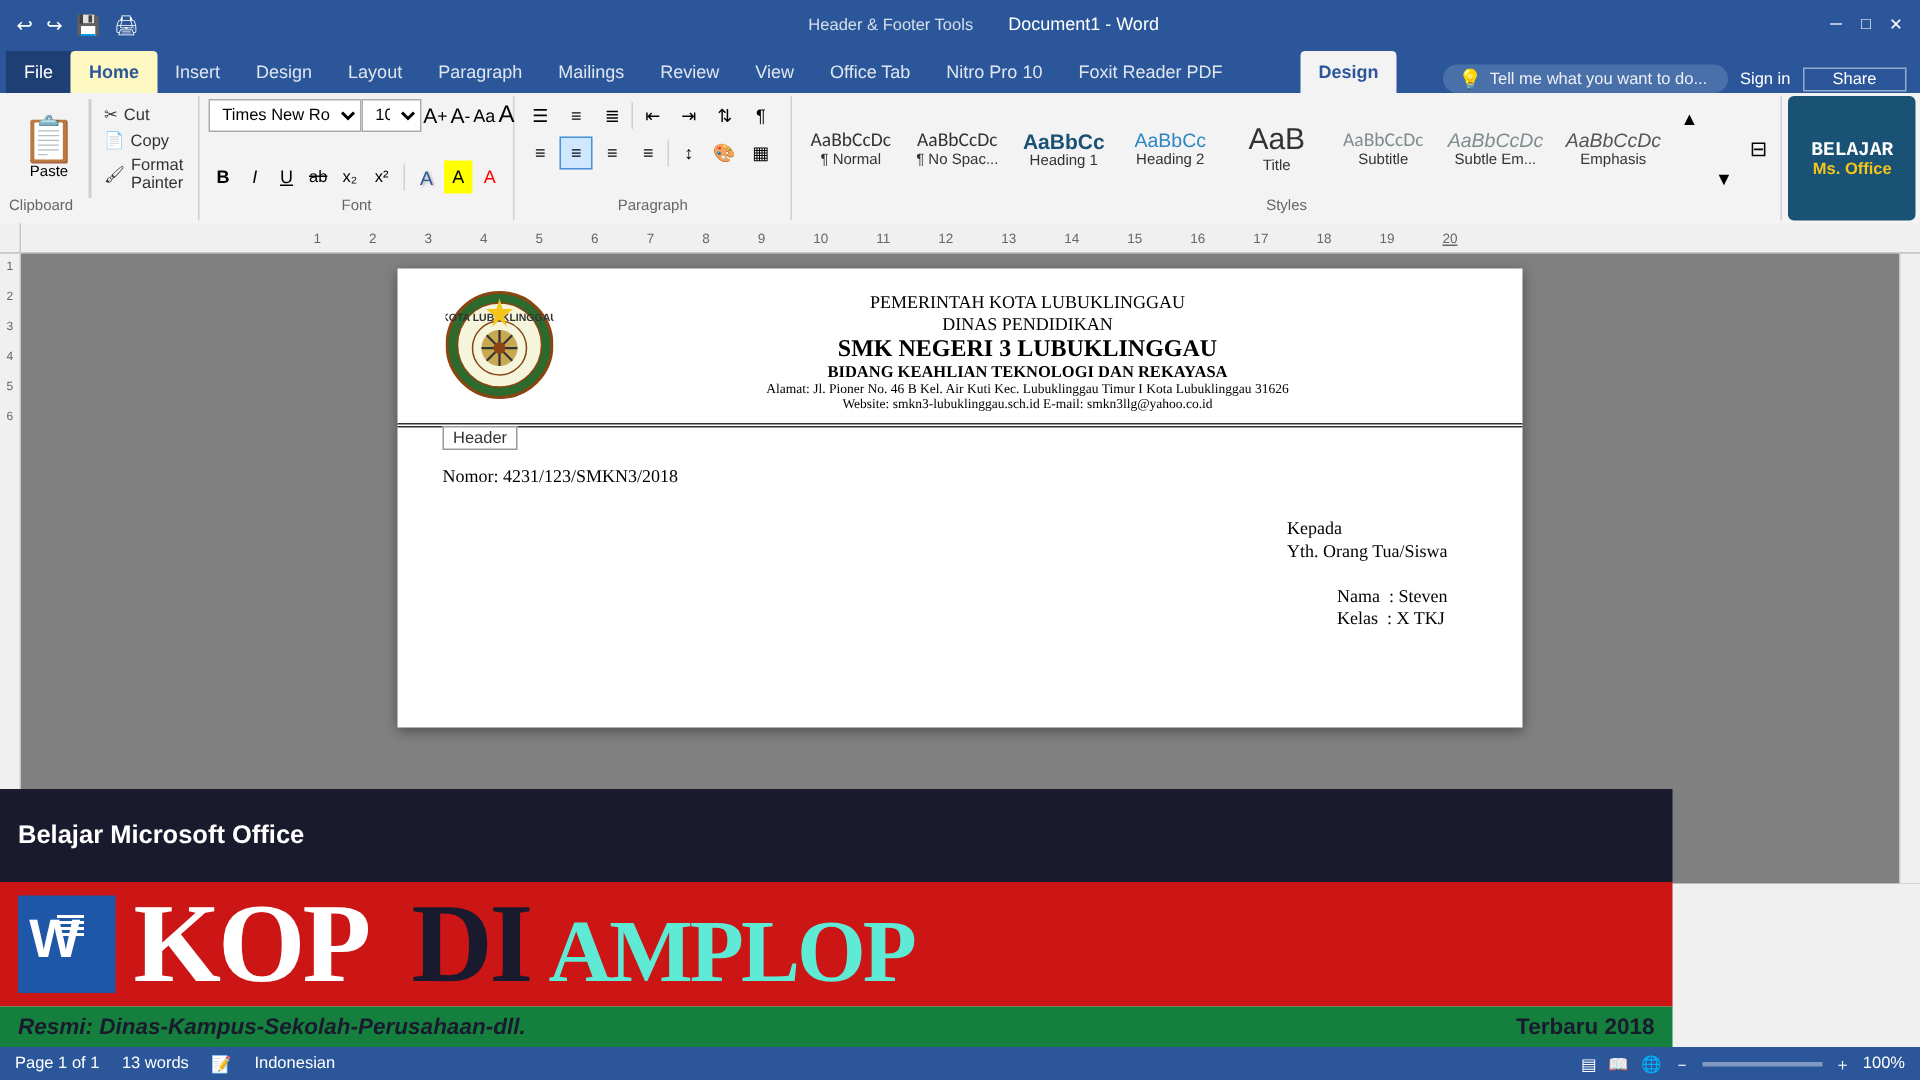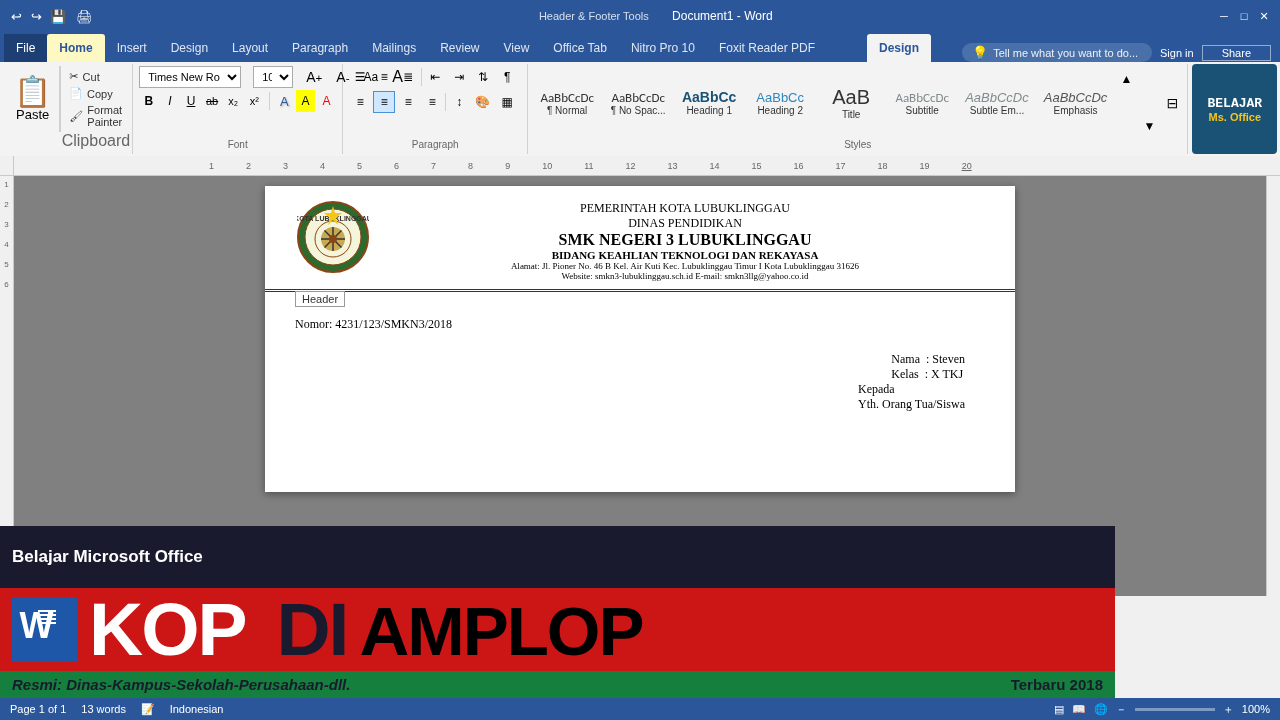--- a/index.html
+++ b/index.html
@@ -179,42 +179,42 @@
     <span style="font-size:11px; color:white; cursor:pointer; border:1px solid rgba(255,255,255,0.5); padding:1px 19px;">Share</span>
   </div>
 </div>
 
 <div class="ribbon-content">
 
   <div style="display:flex; flex-direction:column; border-right:1px solid #d0d0d0; padding:2px;">
     <div style="display:flex; flex:1; align-items:stretch;">
       <div class="paste-btn">
         <div style="font-size:30px; line-height:1;">📋</div>
-        <div style="font-size:13px;">Paste</div>
+        <div style="font-size:10px;">Paste</div>
       </div>
       <div style="display:flex; flex-direction:column; justify-content:center; padding:2px 4px; border-left:1px solid #d0d0d0;">
         <div class="clipboard-btn">
           <span>✂</span>
           <span>Cut</span>
         </div>
         <div class="clipboard-btn">
           <span>📄</span>
           <span>Copy</span>
         </div>
         <div class="clipboard-btn">
           <span>🖌</span>
           <span>Format Painter</span>
         </div>
       </div>
     </div>
-    <div class="ribbon-group-label" style="text-align:right; font-size:16px; color:#666; padding-bottom:2px;">Clipboard</div>
+    <div class="ribbon-group-label" style="text-align:left; font-size:10px; color:#666; padding-bottom:2px;">Clipboard</div>
   </div>
 
   <div style="display:flex; flex-direction:column; border-right:1px solid #d0d0d0; padding:2px 6px; min-width:210px;">
-    <div style="display:flex; align-items:center; gap:12px; margin-bottom:2px;justify-content:space-between;">
+    <div style="display:flex; align-items:center; gap:0; margin-bottom:19px;justify-content:space-between;">
       <select class="font-select">
         <option>Times New Ro</option>
       </select>
       <select class="font-size-select">
         <option>10</option>
       </select>
       <button class="font-btn" style="font-size:14px;">A<sup>+</sup></button>
       <button class="font-btn" style="font-size:14px;">A<sup>-</sup></button>
       <button class="font-btn">Aa</button>
       <button class="font-btn" style="font-size:16px;">A</button>
@@ -379,38 +379,38 @@
           <div style="font-size:11px; font-weight:bold; font-family:Times New Roman, serif;">BIDANG KEAHLIAN TEKNOLOGI DAN REKAYASA</div>
           <div style="font-size:9px; font-family:Times New Roman, serif;">Alamat: Jl. Pioner No. 46 B Kel. Air Kuti Kec. Lubuklinggau Timur I Kota Lubuklinggau 31626</div>
           <div style="font-size:9px; font-family:Times New Roman, serif;">Website: smkn3-lubuklinggau.sch.id   E-mail: smkn3llg@yahoo.co.id</div>
         </div>
       </div>
 
       <div style="position:absolute; top:105px; left:30px; border:1px solid #999; padding:1px 6px; font-size:11px; color:#333; background:white;">Header</div>
 
       <div style="padding:25px 30px 20px 30px; min-height:200px;">
         <div style="font-size:12px; font-family:Times New Roman, serif; margin-bottom:20px;">Nomor: 4231/123/SMKN3/2018</div>
+        <div style="display:flex; justify-content:flex-end; padding-right:20px;">
+          <div style="font-size:12px; font-family:Times New Roman, serif;">
+            <div>Kepada</div>
+            <div>Yth. Orang Tua/Siswa</div>
+          </div>
+        </div>
         <div style="display:flex; justify-content:flex-end; padding-right:20px; margin-top:15px;">
           <div style="font-size:12px; font-family:Times New Roman, serif;">
             <div>
               <span>Nama</span>&nbsp;
               <span>: Steven</span>
             </div>
             <div>
               <span>Kelas</span>&nbsp;
               <span>: X TKJ</span>
             </div>
           </div>
         </div>
-        <div style="display:flex; justify-content:flex-end; padding-right:20px;">
-          <div style="font-size:12px; font-family:Times New Roman, serif;">
-            <div>Kepada</div>
-            <div>Yth. Orang Tua/Siswa</div>
-          </div>
-        </div>
       </div>
     </div>
   </div>
 
   <div style="width:14px; background:#f0f0f0; border-left:1px solid #c8c8c8;"></div>
 </div>
 
 <div style="position:absolute; bottom:22px; left:0; width:1115px; z-index:100;">
 
   <div style="background:#1a1a2e; padding:21px 12px; display:flex; align-items:flex-end;">
@@ -424,25 +424,25 @@
         <div style="color:white; font-size:36px; font-weight:900; font-family:Arial;">W</div>
         <div style="position:absolute; top:5px; left:18px; display:flex; flex-direction:column; gap:2px;">
           <div style="width:18px; height:2px; background:white;"></div>
           <div style="width:18px; height:2px; background:white;"></div>
           <div style="width:18px; height:2px; background:white;"></div>
           <div style="width:18px; height:2px; background:white;"></div>
         </div>
       </div>
     </div>
 
-    <div style="display:flex; align-items:baseline; font-family:Liberation Sans, sans-serif; font-weight:900; line-height:1;text-align:center;">
+    <div style="display:flex; align-items:baseline; font-family:Liberation Serif, serif; font-weight:900; line-height:1;text-align:center;">
       <span style="color:white; font-size:75px; letter-spacing:-2px;">KOP</span>
       <span style="color:white; font-size:75px; margin-left:12px; letter-spacing:-2px;">&nbsp;</span>
       <span style="color:#1a1a2e; font-size:75px; letter-spacing:-2px;">DI</span>
-      <span style="color:#000000; font-size:69px; margin-left:12px; letter-spacing:-2px;">AMPLOP</span>
+      <span style="color:#5eead4; font-size:59px; margin-left:12px; letter-spacing:-2px;">AMPLOP</span>
     </div>
   </div>
 
   <div style="background:#15803d; padding:5px 12px; display:flex; align-items:center; justify-content:space-between;">
     <span style="color:#1a1a2e; font-size:15px; font-weight:bold; font-style:italic; font-family:Arial;">Resmi: Dinas-Kampus-Sekolah-Perusahaan-dll.</span>
     <span style="color:#1a1a2e; font-size:15px; font-weight:bold; font-family:Arial;">Terbaru 2018</span>
   </div>
 </div>
 
 <div class="status-bar">

